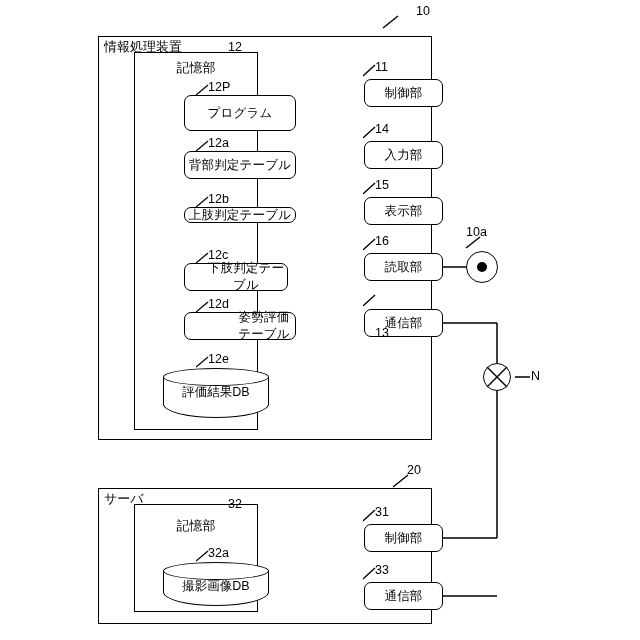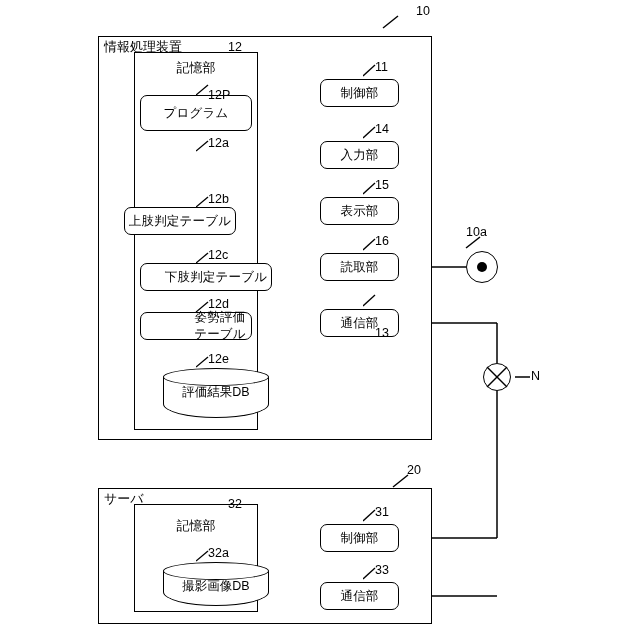--- a/index.html
+++ b/index.html
@@ -5,21 +5,21 @@
   html,body{margin:0;padding:0;}
   body{width:640px;height:640px;background:#ffffff;font-family:"Liberation Sans","DejaVu Sans",sans-serif;color:#000;}
   #stage{position:relative;width:640px;height:640px;overflow:hidden;}
   svg#wires{position:absolute;left:0;top:0;width:640px;height:640px;}
   .box{position:absolute;border:1.5px solid #000;background:#fff;box-sizing:border-box;}
   .rbox{border-radius:7px;}
   .lbl{position:absolute;display:flex;align-items:center;justify-content:center;text-align:center;box-sizing:border-box;}
   .ctr{display:flex;align-items:center;justify-content:center;}
   .tag{position:absolute;font-size:12.5px;white-space:nowrap;}
   .title{position:absolute;font-size:13px;white-space:nowrap;}
-  .inner-text{font-size:12.5px;letter-spacing:0.2px;}
+  .inner-text{font-size:12.5px;letter-spacing:0.2px;margin-left:44px;}
   .cyl{position:absolute;box-sizing:border-box;margin-left:20px;}
   .cyl .body{position:absolute;left:0;right:0;top:9px;bottom:0;border-left:1.5px solid #000;border-right:1.5px solid #000;border-bottom:1.5px solid #000;border-radius:0 0 50% 50%/0 0 14px 14px;background:#fff;}
   .cyl .top{position:absolute;left:0;right:0;top:0;height:18px;border:1.5px solid #000;border-radius:50%/50%;background:#fff;box-sizing:border-box;}
   .cyl .txt{position:absolute;left:0;right:0;top:16px;text-align:center;font-size:12.5px;}
   .circ{position:absolute;border:1.5px solid #000;border-radius:50%;background:#fff;box-sizing:border-box;}
   .dot{position:absolute;border-radius:50%;background:#000;}
 </style>
 </head>
 <body>
 
@@ -65,37 +65,38 @@
 
   <div class="box" style="left:98px;top:36px;width:334px;height:404px;"></div>
   <div class="title" style="left:104px;top:38px;">情報処理装置</div>
   <div class="tag" style="left:397px;top:4px;margin-left:19px;">10</div>
 
   <div class="box" style="left:134px;top:52px;width:124px;height:378px;"></div>
   <div class="title ctr" style="left:134px;top:60px;width:124px;height:16px;">記憶部</div>
   <div class="tag" style="left:228px;top:40px;">12</div>
 
   <div class="box rbox lbl inner-text" style="left:140px;top:95px;width:112px;height:36px;">プログラム</div>
-  <div class="tag" style="left:208px;top:80px;margin-top:8px;">12P</div>
+  <div class="tag" style="left:208px;top:80px;">12P</div>
   <svg style="position:absolute;left:196px;top:84px;" width="14" height="12">
       <line x1="0" y1="11" x2="12" y2="1" stroke="#000" stroke-width="1.3"></line>
     </svg>
 
+  <div class="box rbox lbl inner-text" style="left:140px;top:151px;width:112px;height:28px;">背部判定テーブル</div>
   <div class="tag" style="left:208px;top:136px;">12a</div>
   <svg style="position:absolute;left:196px;top:140px;" width="14" height="12">
       <line x1="0" y1="11" x2="12" y2="1" stroke="#000" stroke-width="1.3"></line>
     </svg>
 
-  <div class="box rbox lbl inner-text" style="left:124px;top:207px;width:112px;height:28px;text-align:right;">上肢判定テーブル</div>
+  <div class="box rbox lbl inner-text" style="left:140px;top:207px;width:112px;height:16px;text-align:right;">上肢判定テーブル</div>
   <div class="tag" style="left:208px;top:192px;">12b</div>
   <svg style="position:absolute;left:196px;top:196px;" width="14" height="12">
       <line x1="0" y1="11" x2="12" y2="1" stroke="#000" stroke-width="1.3"></line>
     </svg>
 
-  <div class="box rbox lbl inner-text" style="left:140px;top:263px;width:132px;height:28px;padding-left:20px;">下肢判定テーブル</div>
+  <div class="box rbox lbl inner-text" style="left:140px;top:263px;width:104px;height:28px;padding-left:20px;">下肢判定テーブル</div>
   <div class="tag" style="left:208px;top:248px;">12c</div>
   <svg style="position:absolute;left:196px;top:252px;" width="14" height="12">
       <line x1="0" y1="11" x2="12" y2="1" stroke="#000" stroke-width="1.3"></line>
     </svg>
 
   <div class="box rbox lbl inner-text" style="left:140px;top:312px;width:112px;height:28px;padding-left:48px;">姿勢評価テーブル</div>
   <div class="tag" style="left:208px;top:297px;">12d</div>
   <svg style="position:absolute;left:196px;top:301px;" width="14" height="12">
       <line x1="0" y1="11" x2="12" y2="1" stroke="#000" stroke-width="1.3"></line>
     </svg>

